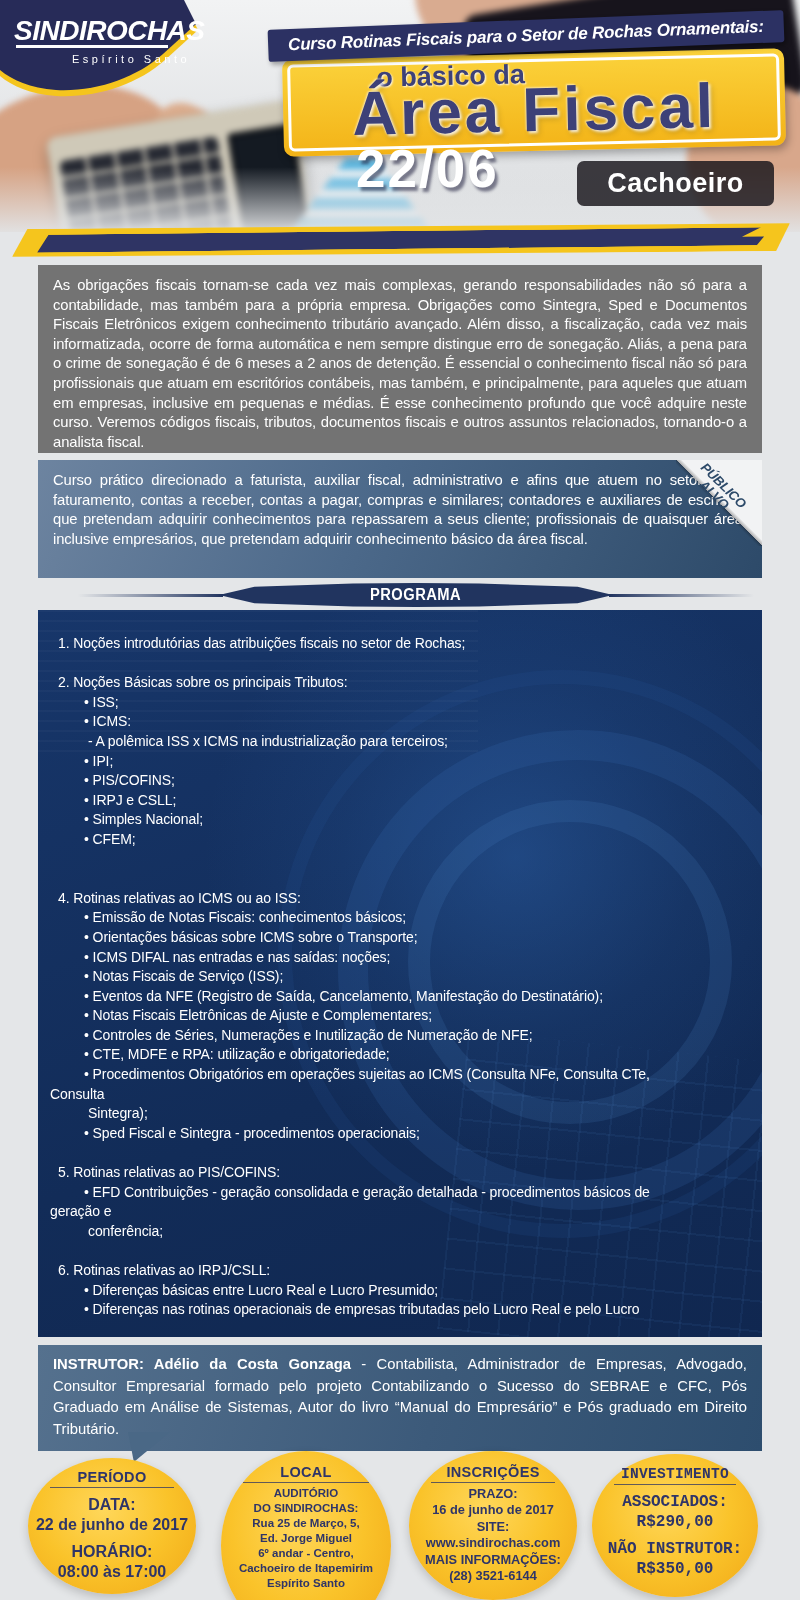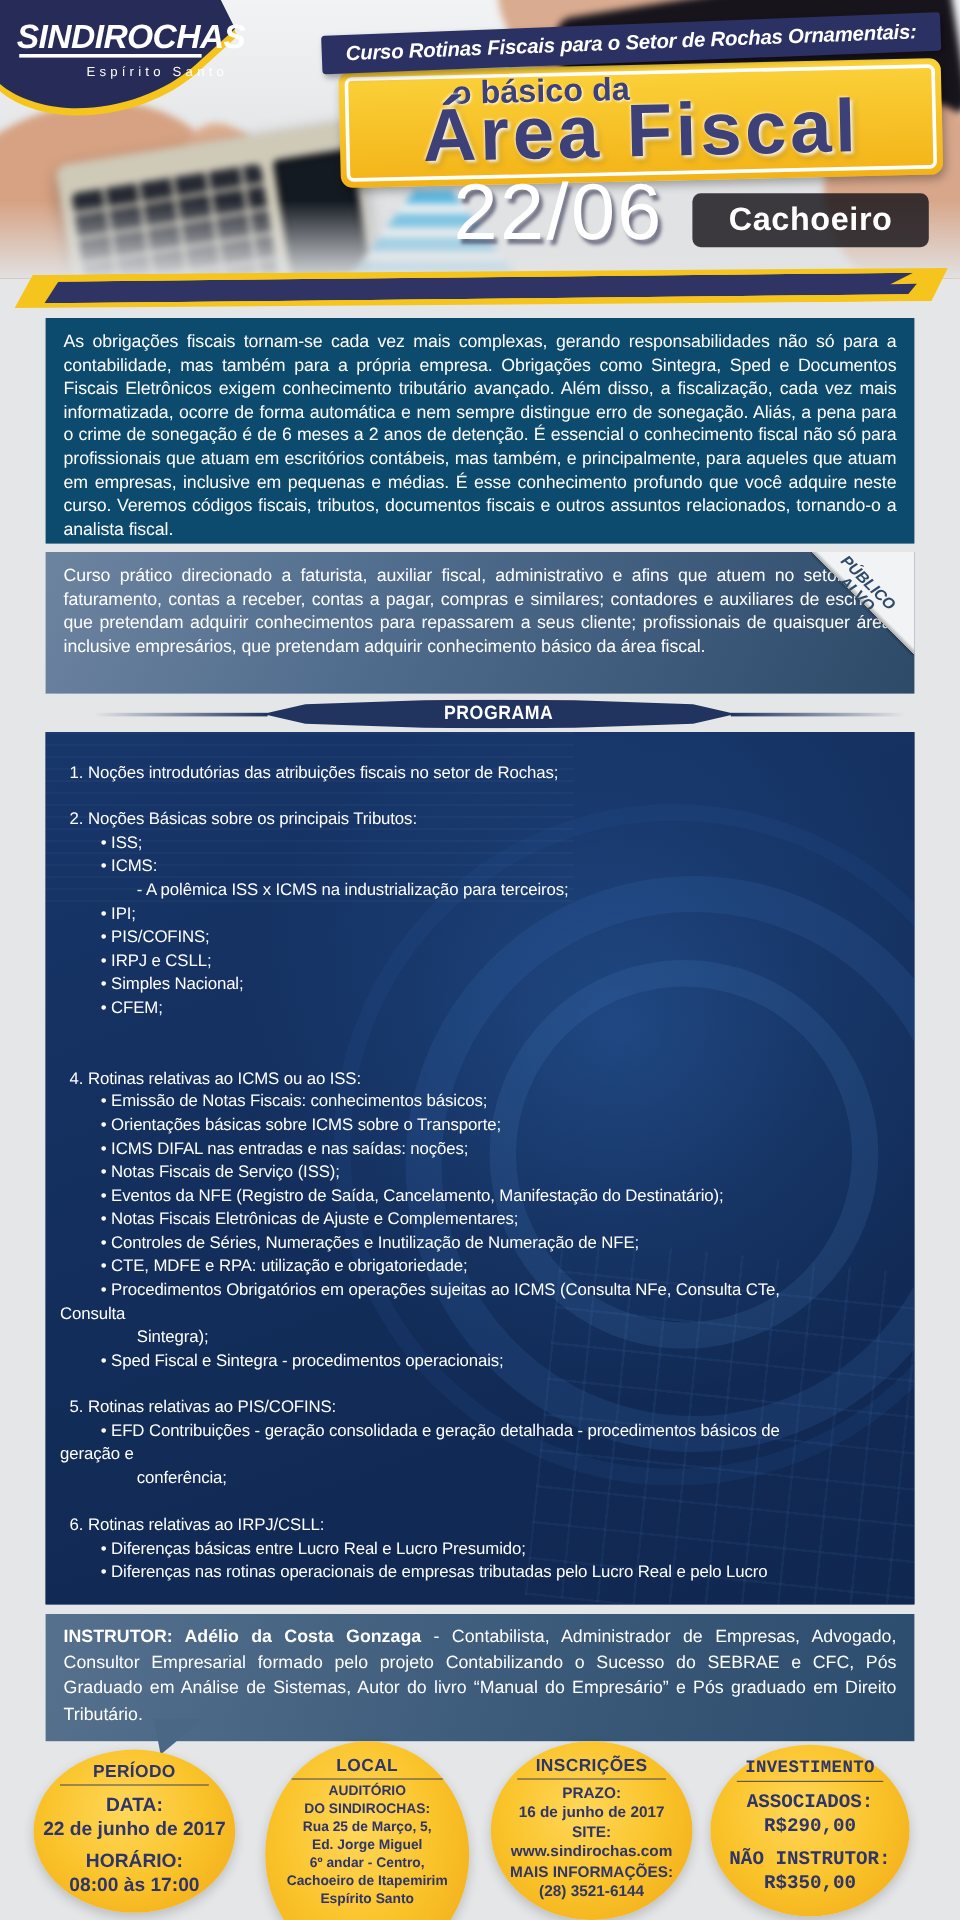--- a/index.html
+++ b/index.html
@@ -38,35 +38,35 @@
   
   .titlebox{position:absolute;left:283px;top:54px;width:502px;height:97px;z-index:5;
             background:linear-gradient(180deg,#fbd23b,#f3b317);border-radius:10px;
             transform:rotate(-1.3deg);box-shadow:2px 4px 8px rgba(0,0,0,.3);}
   .titlebox::before{content:"";position:absolute;inset:5px;border:3px solid #fff;border-radius:6px;pointer-events:none;}
   .title-small{position:absolute;left:94px;top:5px;font-size:27px;font-weight:bold;color:#3d4178;
                text-shadow:1px 1px 2px rgba(255,255,255,.9);}
   .title-big{position:absolute;left:0;top:20px;width:100%;text-align:center;
              font-size:62px;font-weight:bold;color:#3d4178;letter-spacing:3px;
              text-shadow:2px 2px 3px rgba(255,255,255,.85),-1px -1px 2px rgba(255,255,255,.6),3px 4px 6px rgba(0,0,0,.18);}
-  .date-big{position:absolute;left:378px;top:138px;z-index:6;font-size:66px;font-weight:normal;color:#fff;
+  .date-big{position:absolute;left:356px;top:138px;z-index:6;font-size:53px;font-weight:bold;color:#fff;
             text-shadow:3px 4px 3px rgba(30,30,60,.55);letter-spacing:2px;}
   .citybox{position:absolute;left:577px;top:161px;width:197px;height:45px;z-index:6;
            background:rgba(22,20,26,.82);border-radius:7px;display:flex;align-items:center;justify-content:center;
            color:#fff;font-weight:bold;font-size:27px;letter-spacing:.5px;}
 
   
   .divider{position:absolute;left:12px;top:225px;width:778px;height:30px;z-index:7;transform:rotate(-.6deg);}
   .divider .gold{position:absolute;inset:0;background:#f5c51d;
                  clip-path:polygon(2% 0,100% 8%,98.2% 100%,0 92%);}
   .divider .navy{position:absolute;left:3.2%;right:2.2%;top:6px;bottom:6px;background:#2f3464;
                  clip-path:polygon(1.6% 0,98.4% 0,95.8% 52%,98.8% 52%,97.8% 100%,0 100%);}
 
   
-  .intro{position:absolute;left:38px;top:265px;width:724px;height:188px;background:#0c4a6e;
+  .intro{position:absolute;left:38px;top:265px;width:724px;height:188px;background:#737373;
          box-sizing:border-box;padding:11px 15px;color:#fff;font-size:14.8px;line-height:19.6px;
          text-align:justify;letter-spacing:-0.1px;}
 
   
   .audience{position:absolute;left:38px;top:460px;width:724px;height:118px;
             background:linear-gradient(115deg,#6d84a0 0%,#4c698a 45%,#2d4a69 100%);
             box-sizing:border-box;padding:11px 15px;color:#fff;font-size:14.8px;line-height:19.6px;
             text-align:justify;letter-spacing:-0.1px;}
   .fold{position:absolute;top:0;right:0;width:86px;height:86px;
         background:linear-gradient(to bottom left,#f2f3f4 50%,transparent 50%);}
@@ -97,21 +97,21 @@
   .ring3{left:240px;top:60px;width:540px;height:540px;border:14px solid rgba(40,90,160,.14);}
   .scanlines{position:absolute;left:0;top:0;width:440px;height:150px;opacity:.5;pointer-events:none;
              background:repeating-linear-gradient(180deg,rgba(255,255,255,.05) 0 2px,transparent 2px 10px);}
   .circuit{position:absolute;right:-20px;bottom:-10px;width:330px;height:300px;opacity:.55;transform:rotate(6deg);pointer-events:none;
            background:repeating-linear-gradient(90deg,rgba(90,150,220,.14) 0 2px,transparent 2px 30px),
                       repeating-linear-gradient(0deg,rgba(90,150,220,.14) 0 2px,transparent 2px 30px);}
   .pline{position:relative;z-index:2;font-size:14px;line-height:19.6px;white-space:nowrap;letter-spacing:-0.1px;}
   .ind-m{padding-left:12px;}
   .ind-0{padding-left:20px;}
   .ind-1{padding-left:46px;}
-  .ind-2{padding-left:76px;}
+  .ind-2{padding-left:50px;}
   .spacer{height:19.6px;}
 
   
   .instructor{position:absolute;left:38px;top:1345px;width:724px;background:linear-gradient(105deg,#55718e 0%,#3c5a7a 55%,#2d4d6e 100%);
               box-sizing:border-box;padding:9px 15px 11px 15px;color:#fff;font-size:14.8px;line-height:21.5px;
               text-align:justify;}
   .instructor b{font-weight:bold;}
   .tail{position:absolute;left:128px;top:1432px;width:42px;height:30px;background:#4a6886;
         clip-path:polygon(0 0,100% 0,14% 100%);}
 

